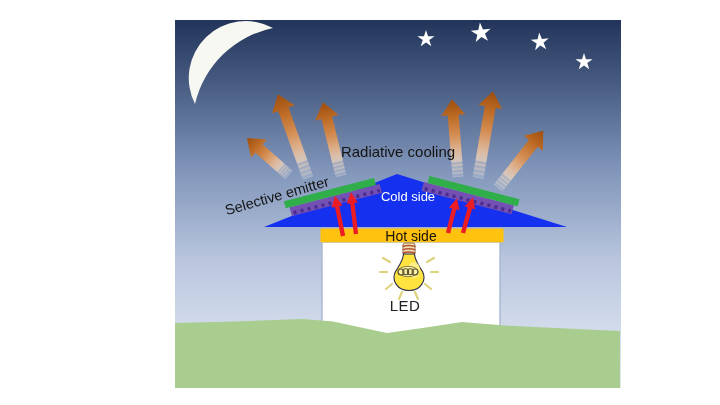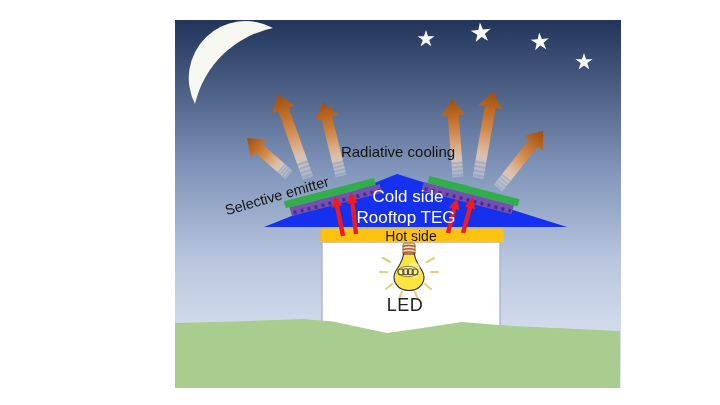--- a/index.html
+++ b/index.html
@@ -6,24 +6,24 @@
   body{width:720px;height:405px;overflow:hidden;font-family:"Liberation Sans",sans-serif;}
   .canvas{position:relative;width:720px;height:321px;background:#ffffff;}
   .scene{
     position:absolute;left:175px;top:20px;width:446px;height:368px;overflow:hidden;
     background:linear-gradient(180deg,#223459 0%,#45597f 16%,#8196ba 41%,#b8c5dd 65%,#cfd9ea 82%,#e6ebf5 100%);
   }
   .scene svg{position:absolute;left:0;top:0;}
   .lbl{position:absolute;transform:translate(-50%,-50%);white-space:nowrap;line-height:1;z-index:5;}
   .lbl-radiative{left:223px;top:131px;font-size:15px;color:#141414;}
   .lbl-selective{left:102px;top:176px;font-size:14.5px;color:#141414;transform:translate(-50%,-50%) rotate(-16deg);}
-  .lbl-cold{left:233px;top:176px;font-size:17px;color:#ffffff;}
+  .lbl-cold{left:233px;top:176px;font-size:13px;color:#ffffff;}
   .lbl-teg{left:231px;top:197px;font-size:17px;color:#ffffff;}
   .lbl-hot{left:236px;top:215.5px;font-size:14px;color:#17130a;}
-  .lbl-led{left:230px;top:285px;font-size:18px;color:#202020;letter-spacing:.5px;}
+  .lbl-led{left:230px;top:285px;font-size:15px;color:#202020;letter-spacing:.5px;}
 </style>
 </head>
 <body>
 
 <div class="canvas">
   <div class="scene">
 
     <svg width="446" height="368" viewBox="0 0 446 368">
       <defs>
         <path id="star" d="M 0,-10 L 2.25,-3.09 L 9.51,-3.09 L 3.63,1.18 L 5.88,8.09 L 0,3.82 L -5.88,8.09 L -3.63,1.18 L -9.51,-3.09 L -2.25,-3.09 Z"></path>
@@ -128,17 +128,16 @@
           <circle cx="230.7" cy="251.8" r="3"></circle>
           <circle cx="235.4" cy="251.8" r="3"></circle>
           <circle cx="240" cy="252" r="3"></circle>
         </g>
       </g>
     </svg>
 
     <div class="lbl lbl-radiative">Radiative cooling</div>
     <div class="lbl lbl-selective">Selective emitter</div>
     <div class="lbl lbl-cold">Cold side</div>
-    <div class="lbl lbl-teg">Rooftop TEG</div>
     <div class="lbl lbl-hot">Hot side</div>
     <div class="lbl lbl-led">LED</div>
   </div>
 </div>
 
 </body></html>

